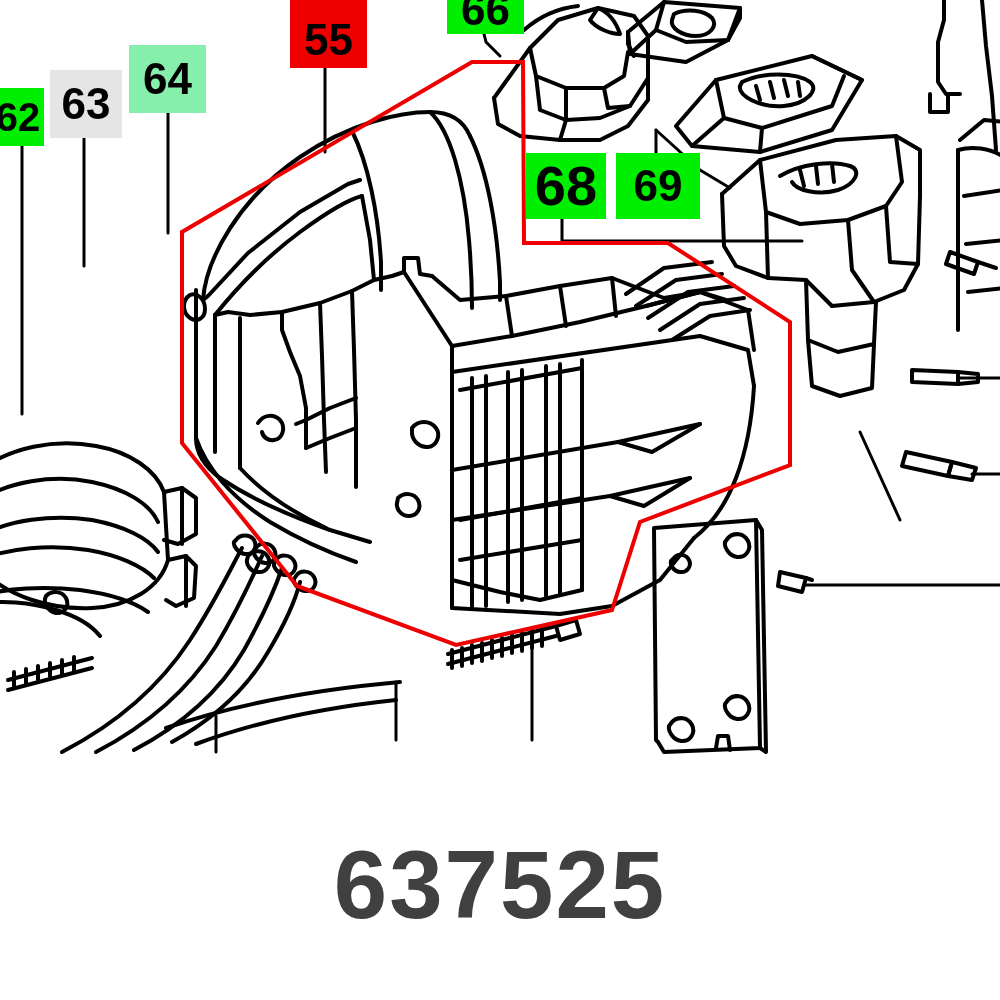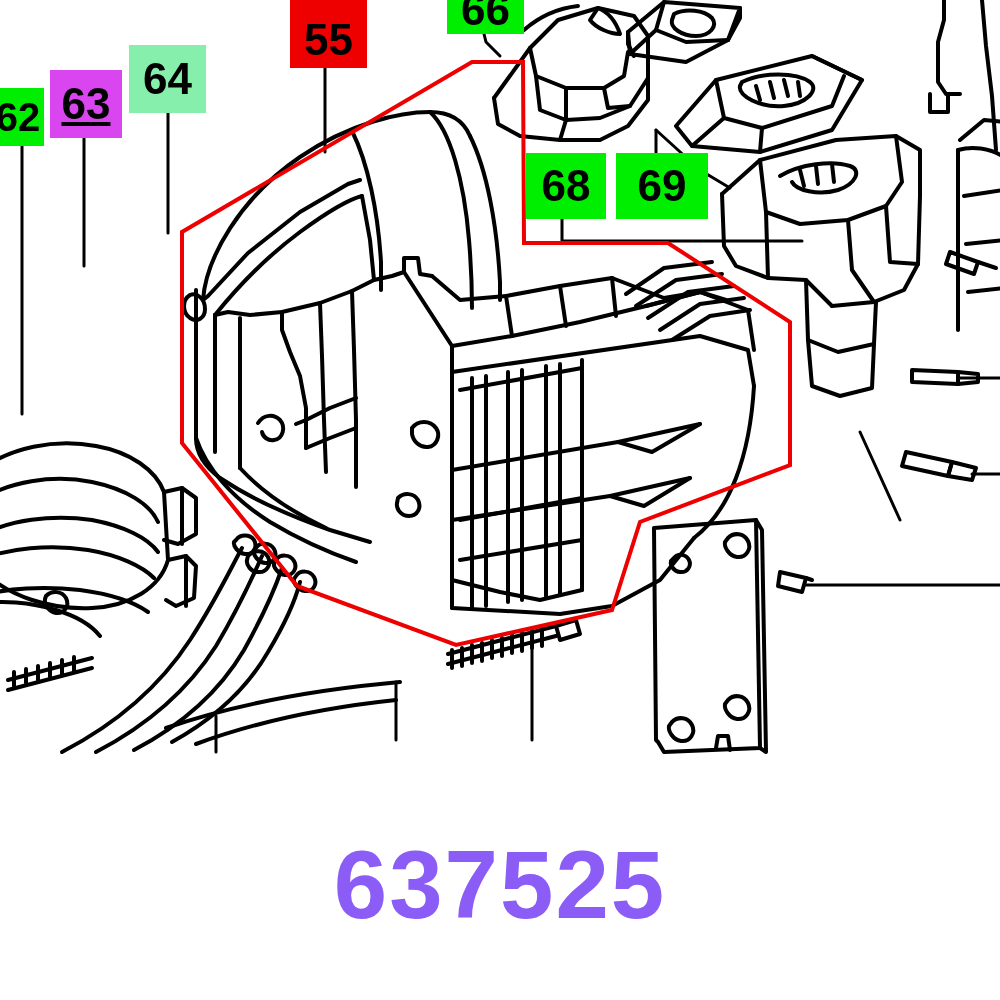--- a/index.html
+++ b/index.html
@@ -43,21 +43,21 @@
   #partnumber {
     position: absolute;
     left: 0;
     top: 830px;
     width: 1000px;
     text-align: center;
     font-family: "Liberation Sans", sans-serif;
     font-weight: 700;
     font-size: 96px;
     letter-spacing: 2px;
-    color: #8b5cf6;
+    color: #404040;
     user-select: none;
   }
 </style>
 </head>
 <body>
 
 <div id="page">
 
   <svg id="diagram-svg" viewBox="0 0 1000 1000">
     <g fill="none" stroke="#000000" stroke-width="4" stroke-linejoin="round" stroke-linecap="round">
@@ -283,39 +283,39 @@
       </g>
     </g>
 
     <polygon id="highlight-poly" points="472,62 523,62 524,243 668,243 790,322 790,465 640,522 612,610 456,645 297,586 182,443 182,232" fill="none" stroke="#ee0000" stroke-width="4"></polygon>
   </svg>
 
   <div class="callout callout-green" style="left: -8px; top: 88px; width: 52px; height: 58px; font-size: 40px; background: rgb(0, 238, 0);">
     <span>62</span>
   </div>
 
-  <div class="callout callout-green" style="left: 50px; top: 70px; width: 72px; height: 68px; font-size: 44px; background: #d946ef; text-decoration: underline;">
+  <div class="callout callout-green" style="left: 50px; top: 70px; width: 72px; height: 68px; font-size: 44px; background: #e5e5e5;">
     <span>63</span>
   </div>
 
   <div class="callout callout-green" style="left: 129px; top: 45px; width: 77px; height: 68px; font-size: 44px; background: #86efac;">
     <span>64</span>
   </div>
 
   <div class="callout callout-red" style="left: 290px; top: -10px; width: 77px; height: 78px; font-size: 44px; align-items: flex-end; padding-bottom: 6px; background: rgb(238, 0, 0);">
     <span>55</span>
   </div>
 
   <div class="callout callout-green" style="left: 447px; top: -34px; width: 77px; height: 68px; font-size: 44px; align-items: flex-end; padding-bottom: 2px; background: rgb(0, 238, 0);">
     <span>66</span>
   </div>
 
-  <div class="callout callout-green" style="left: 526px; top: 153px; width: 80px; height: 66px; font-size: 44px; background: rgb(0, 238, 0);">
+  <div class="callout callout-green" style="left: 526px; top: 153px; width: 80px; height: 66px; font-size: 56px; background: rgb(0, 238, 0);">
     <span>68</span>
   </div>
 
-  <div class="callout callout-green" style="left: 616px; top: 153px; width: 92px; height: 66px; font-size: 44px; background: rgb(0, 238, 0);">
+  <div class="callout callout-green" style="left: 616px; top: 153px; width: 84px; height: 66px; font-size: 44px; background: rgb(0, 238, 0);">
     <span>69</span>
   </div>
 
   <div id="partnumber">637525</div>
 
 </div>
 
 </body></html>

